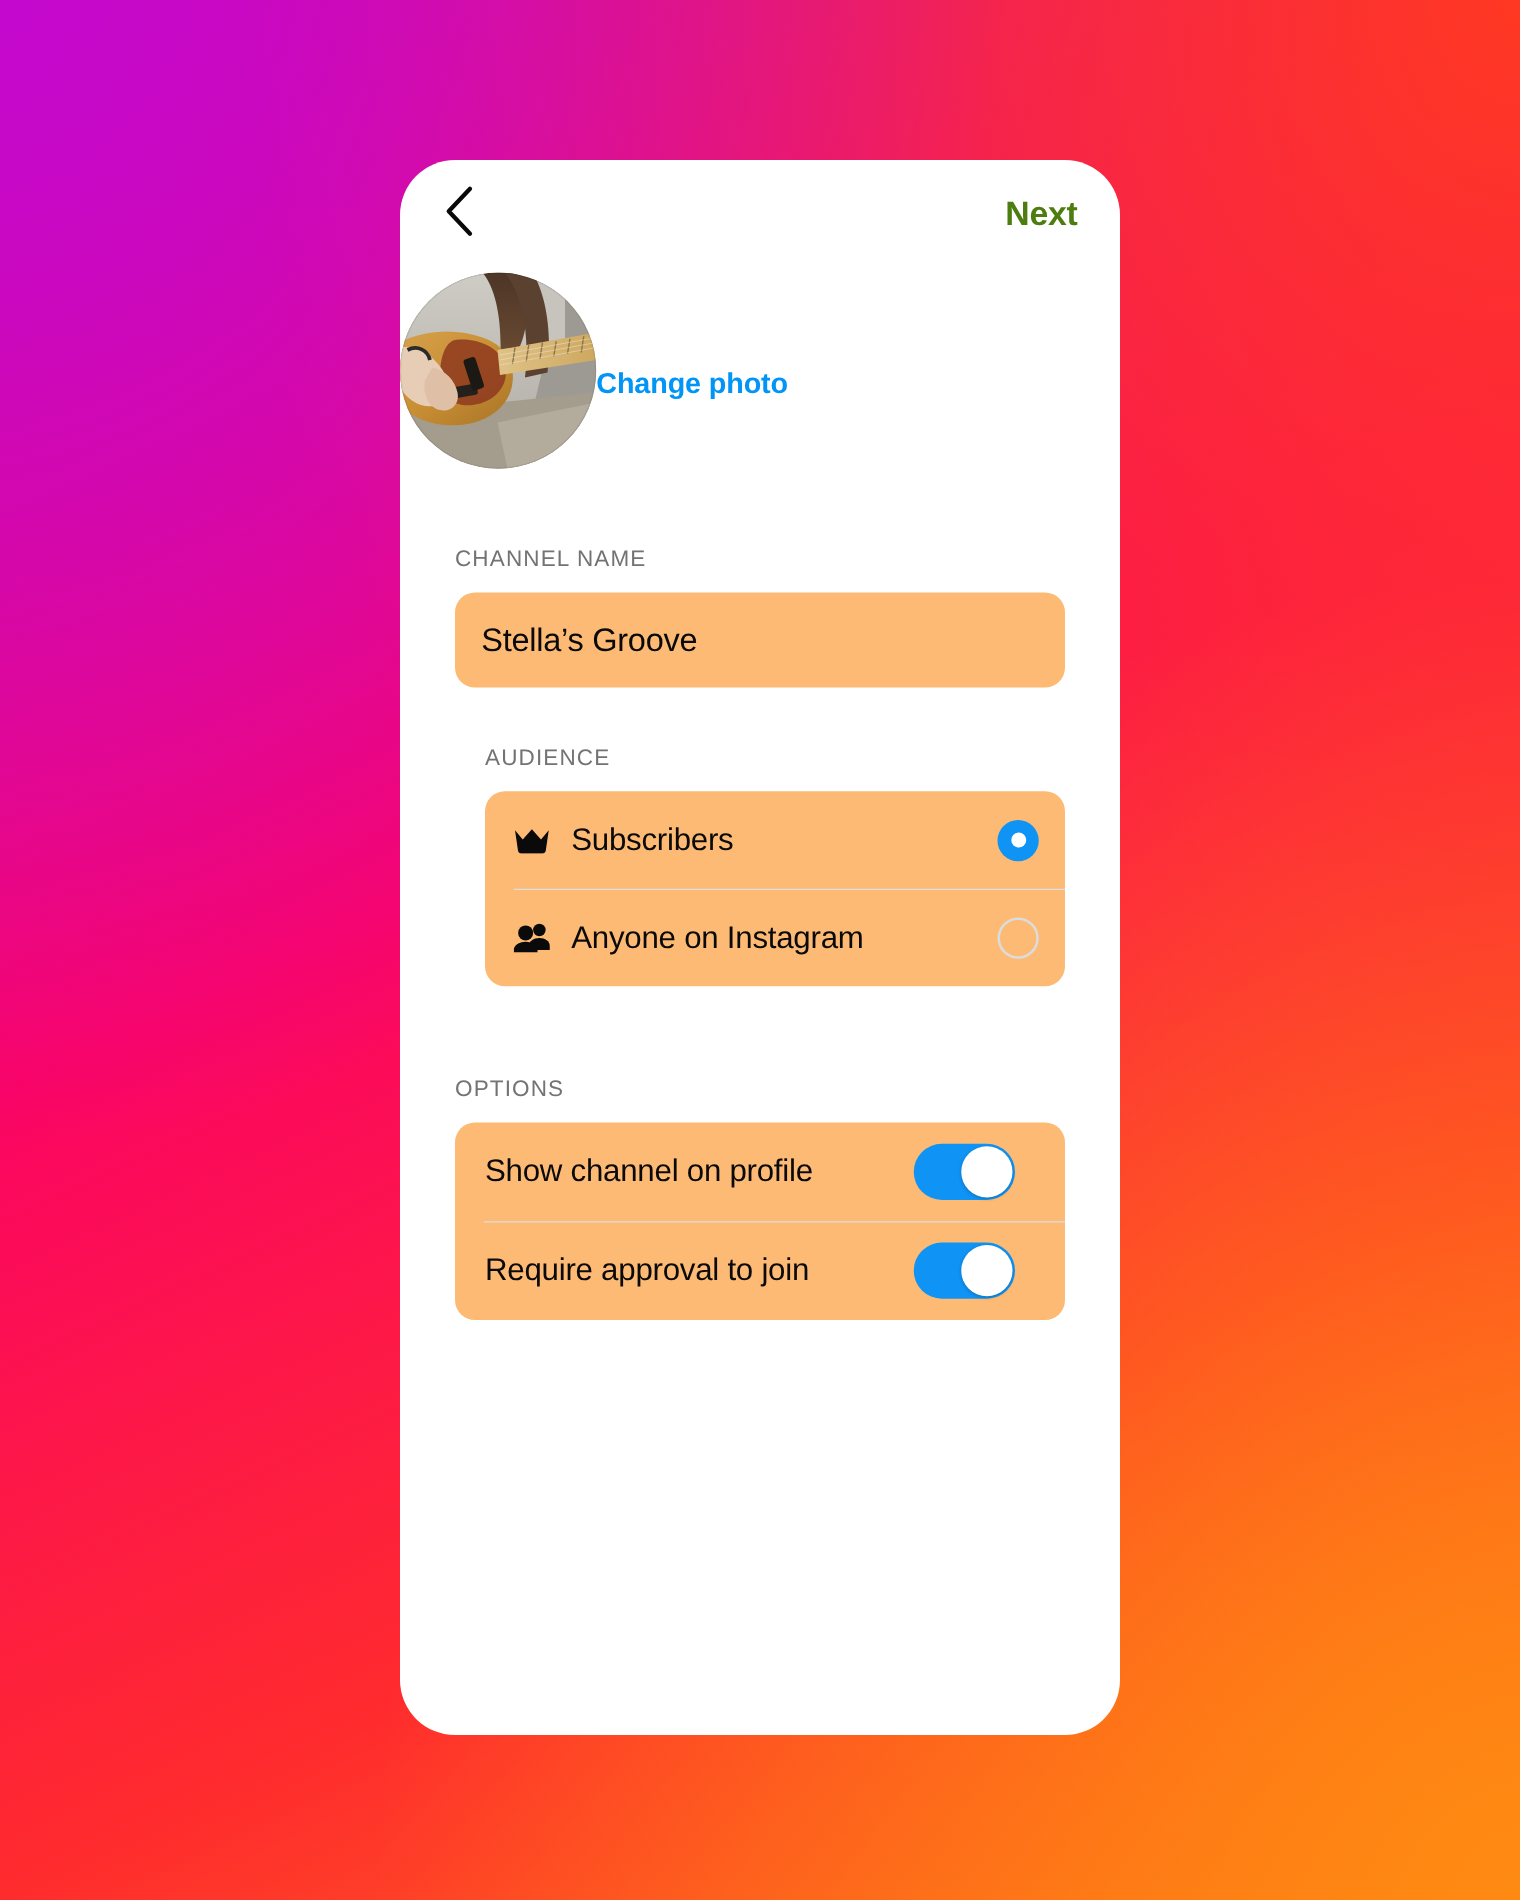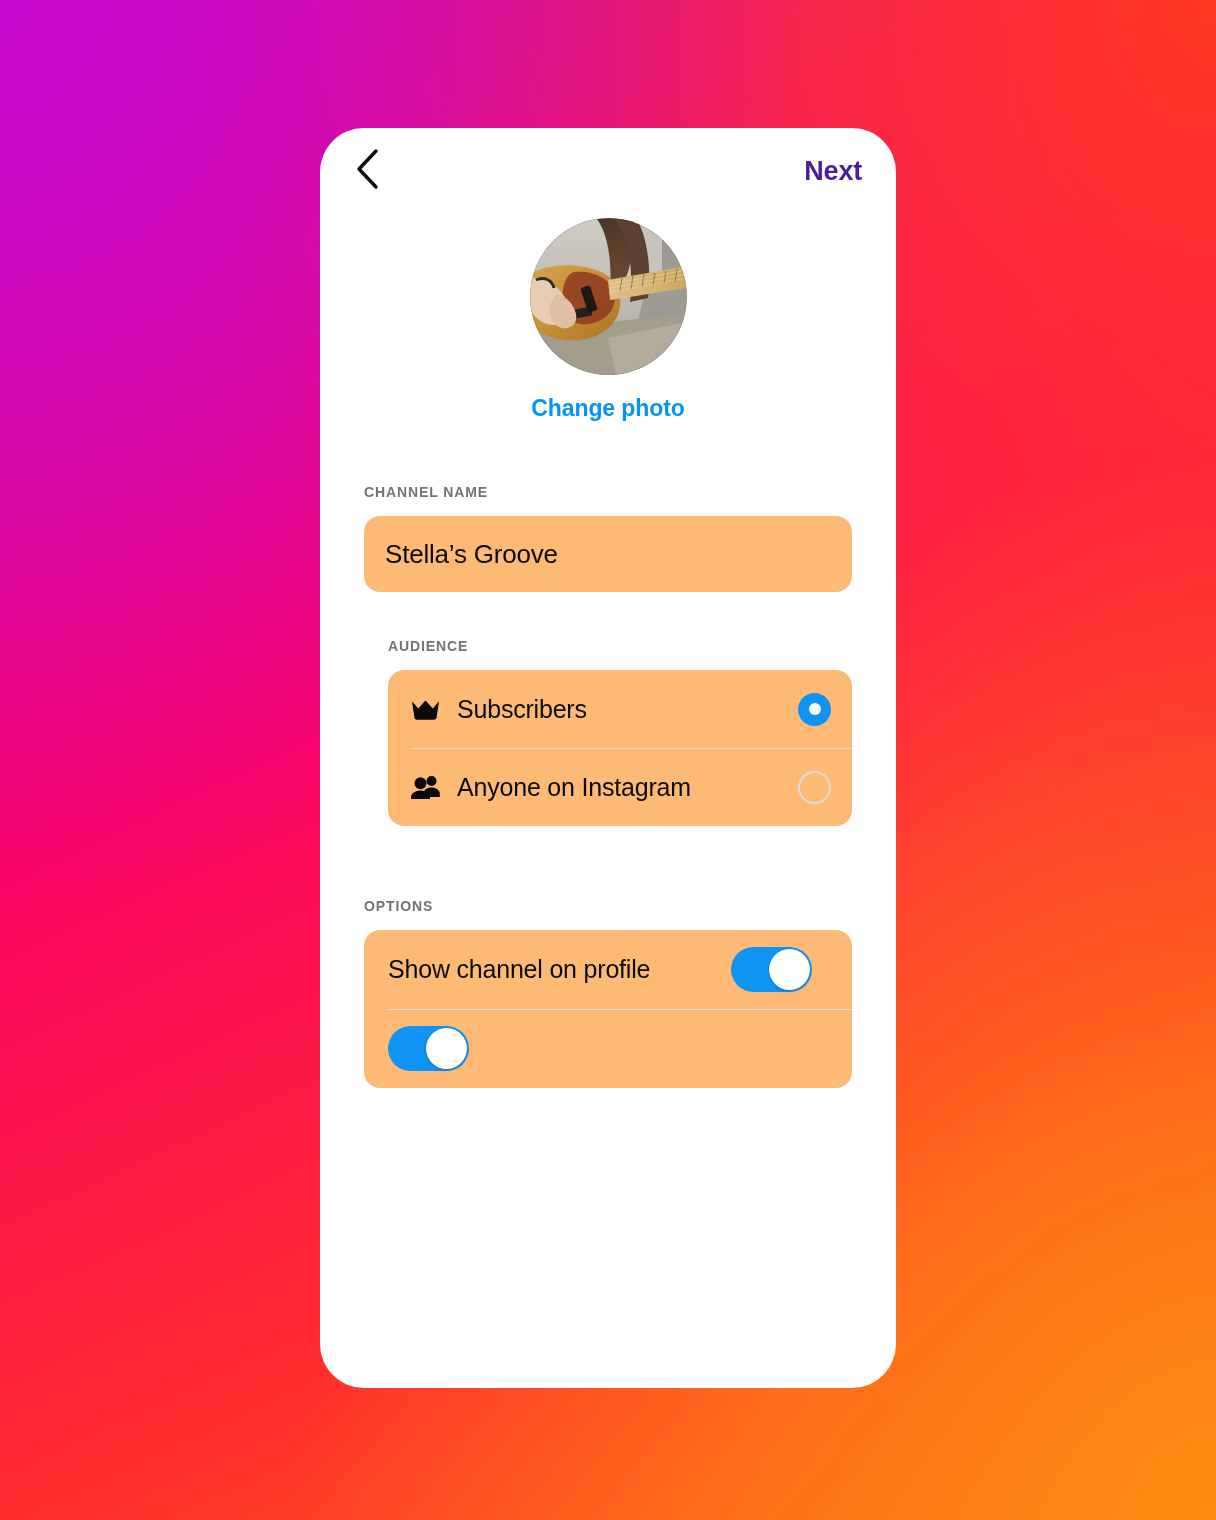--- a/index.html
+++ b/index.html
@@ -53,30 +53,30 @@
     display: flex;
     align-items: center;
     justify-content: flex-start;
     cursor: pointer;
     padding-left: 2px;
   }
 
   .next-btn {
     font-size: 27px;
     font-weight: bold;
-    color: #4c1d95;
+    color: #4d7c0f;
     letter-spacing: -0.2px;
     cursor: pointer;
     padding-right: 2px;
   }
 
   
   .avatar-block {
     display: flex;
-    flex-direction: column;
+    flex-direction: row;
     align-items: center;
     margin-top: 4px;
   }
 
   .avatar {
     width: 157px;
     height: 157px;
     border-radius: 50%;
     overflow: hidden;
     position: relative;
@@ -94,22 +94,22 @@
     letter-spacing: -0.1px;
     cursor: pointer;
   }
 
   
   .section {
     padding: 0 44px;
   }
 
   .section-label {
-    font-size: 14px;
-    font-weight: bold;
+    font-size: 18px;
+    font-weight: normal;
     color: #737373;
     letter-spacing: 0.9px;
     margin-bottom: 16px;
   }
 
   .group-first { margin-top: 62px; }
   .group-next  { margin-top: 46px; margin-left: 24px; }
   .group-last  { margin-top: 72px; }
 
   .card-group {
@@ -368,20 +368,21 @@
     <div class="card-group">
 
       <div class="row opt-row">
         <span class="row-label no-icon">Show channel on profile</span>
         <span class="toggle on">
           <span class="knob"></span>
         </span>
       </div>
 
       <div class="row opt-row">
+        <span class="row-label no-icon">Require approval to join</span>
         <span class="toggle on">
           <span class="knob"></span>
         </span>
       </div>
 
     </div>
   </div>
 
 </div>
 

